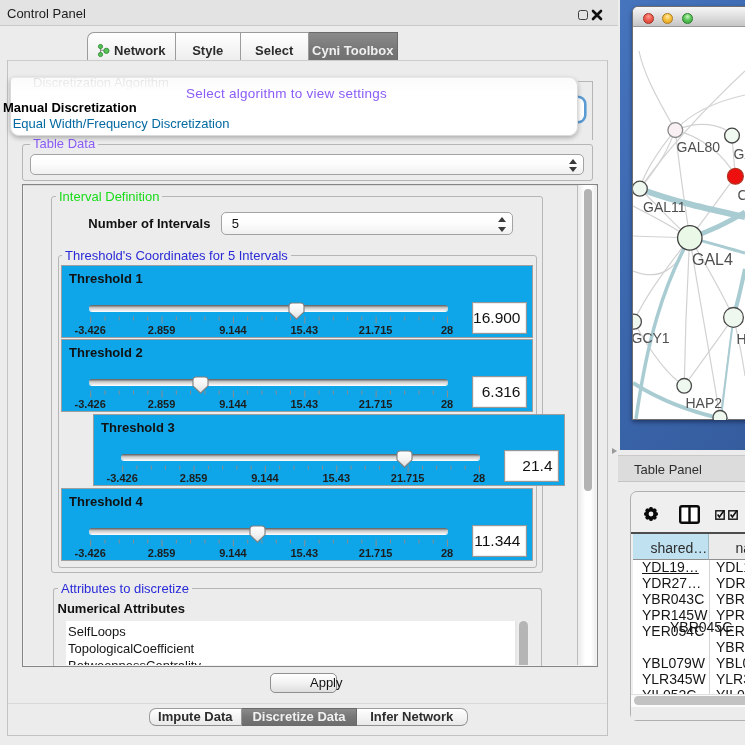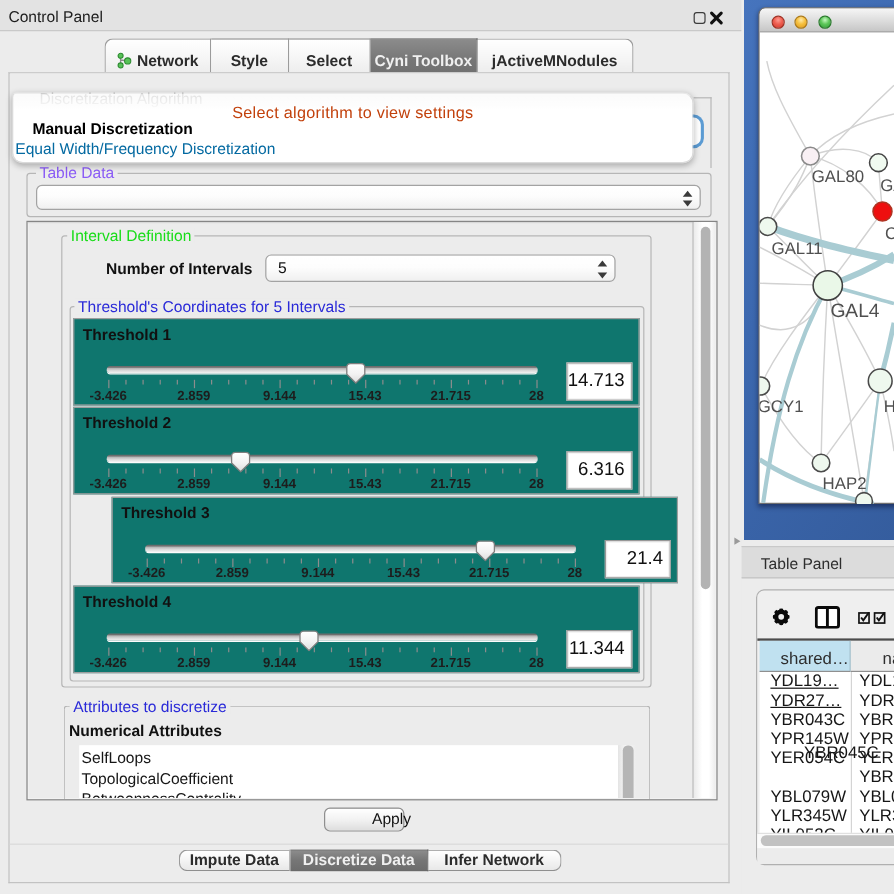--- a/index.html
+++ b/index.html
@@ -15,21 +15,21 @@
 .arr .up,.arr .dn{position:absolute;left:0;width:0;height:0;border-left:4px solid transparent;border-right:4px solid transparent;}
 .arr .up{border-bottom:5px solid #3a3a3a;top:0;}
 .arr .dn{border-top:5px solid #3a3a3a;bottom:0;}
 .seg{position:absolute;display:flex;}
 .seg .s{height:100%;border-top:1px solid #9b9b9b;border-bottom:1px solid #8f8f8f;border-right:1px solid #9b9b9b;
  background:linear-gradient(180deg,#ffffff,#f4f4f4 50%,#e8e8e8);
  display:flex;align-items:center;justify-content:center;font-size:13px;font-weight:700;color:#2c2c2c;white-space:nowrap;}
 .seg .s.first{border-left:1px solid #9b9b9b;border-radius:7px 0 0 7px;}
 .seg .s.last{border-radius:0 7px 7px 0;}
 .seg .s.sel{background:linear-gradient(180deg,#8b8b8b,#767676 50%,#6d6d6d);color:#f0f0f0;border-color:#6a6a6a;}
-.tpanel{position:absolute;left:61px;width:472px;height:72.5px;border:1px solid #9e9e9e;background:#0f766e;}
+.tpanel{position:absolute;left:61px;width:472px;height:72.5px;border:1px solid #9e9e9e;background:#0ea5e9;}
 .tpanel .tl{position:absolute;left:7px;top:5px;font-size:13px;font-weight:700;color:#111;}
 .tpanel .track{position:absolute;left:26.5px;top:39px;width:359.5px;height:6px;border-radius:3px;
  background:linear-gradient(180deg,#6e6e6e 0%,#6e6e6e 18%,#b2b2b2 30%,#d8d8d8 62%,#f4f4f4 100%);box-shadow:0 1px 0 #fbfbfb;}
 .thumb{position:absolute;top:35.5px;width:17px;height:18px;}
 .vbox{position:absolute;left:410px;top:35.5px;width:55px;height:32px;background:#fff;border:1px solid #979797;
  box-shadow:inset 0 0 0 1px #ececec;font-size:15.5px;color:#111;text-align:right;line-height:30px;padding-right:5.5px;}
 .ticklbl{position:absolute;top:57.5px;font-size:11px;font-weight:700;color:#1d1d1d;transform:translateX(-50%);white-space:nowrap;}
 .cell{position:absolute;font-size:14px;color:#161616;white-space:nowrap;}
 </style></head><body>
 
@@ -43,21 +43,20 @@
 <div class="seg" style="left:86.5px;top:31.5px;width:441.5px;height:37px;">
     <div class="s first" style="width:89.5px;"><svg width="13" height="15" viewBox="0 0 13 15" style="margin-right:4px;">
         <path d="M3.5 3.5 L3.5 11.5 M3.5 7 L9 7.8" stroke="#8a8a8a" stroke-width="1.1" fill="none"></path>
         <circle cx="3.5" cy="3.5" r="2.1" fill="#57c257" stroke="#2e8b32" stroke-width="0.9"></circle>
         <circle cx="3.5" cy="11.5" r="2.1" fill="#57c257" stroke="#2e8b32" stroke-width="0.9"></circle>
         <circle cx="9.4" cy="7.8" r="2.6" fill="#57c257" stroke="#2e8b32" stroke-width="0.9"></circle>
       </svg>Network</div>
     <div class="s" style="width:64.5px;">Style</div>
     <div class="s" style="width:68.5px;">Select</div>
     <div class="s sel" style="width:88.5px;">Cyni Toolbox</div>
-    <div class="s last" style="width:130.5px;">jActiveMNodules</div>
   </div>
 <div class="abs" style="left:7px;top:59.5px;width:600.5px;height:676.5px;border:1px solid #c2c2c2;border-top-color:#cccccc;background:#ececec;"></div>
 <div class="abs" style="left:8px;top:702.5px;width:598.5px;height:1px;background:#d9d9d9;"></div>
 <div class="abs" style="left:578px;top:81px;width:14.6px;height:1px;background:#b6b6b6;"></div>
 <div class="abs" style="left:591.6px;top:81px;width:1px;height:59px;background:#b6b6b6;"></div>
 <div class="grplbl" style="left:30px;top:76px;color:#737373;background:none;">Discretization Algorithm</div>
 <div class="abs" style="left:30px;top:97.5px;width:554px;height:23px;border-radius:6px;background:#fff;box-shadow:0 0 0 2.6px #5b9bd3;"></div>
 <div class="grp" style="left:22.4px;top:143.5px;width:570.2px;height:37px;"></div>
 <div class="grplbl" style="left:30px;top:137px;color:#8b5cf6;">Table Data</div>
 <div class="combo" style="left:30px;top:154px;width:554px;height:20.5px;">
@@ -121,21 +120,21 @@
     <svg class="thumb" style="left:225.6px;" width="17" height="18" viewBox="0 0 17 18">
       <defs>
         <linearGradient id="tg" x1="0" y1="0" x2="0" y2="1">
           <stop offset="0" stop-color="#ffffff"></stop>
           <stop offset="0.55" stop-color="#f2f2f2"></stop>
           <stop offset="1" stop-color="#dcdcdc"></stop>
         </linearGradient>
       </defs>
       <path d="M1 4.2 Q1 1 4.2 1 L12.8 1 Q16 1 16 4.2 L16 9.8 L8.5 17.2 L1 9.8 Z" fill="url(#tg)" stroke="#7e7e7e" stroke-width="1.1"></path>
     </svg>
-    <div class="vbox">14.713</div>
+    <div class="vbox">16.900</div>
   </div>
 <div class="tpanel" style="top:339.3px;">
     <div class="tl">Threshold 2</div>
     <div class="track"></div>
     <svg class="abs" style="left:26.5px;top:50px;" width="400" height="8" viewBox="0 0 400 8">
       <line x1="1.70" y1="0.5" x2="1.70" y2="7.5" stroke="#8d8d8d" stroke-width="1"></line>
       <line x1="15.97" y1="0.5" x2="15.97" y2="4.5" stroke="#8d8d8d" stroke-width="1"></line>
       <line x1="30.24" y1="0.5" x2="30.24" y2="4.5" stroke="#8d8d8d" stroke-width="1"></line>
       <line x1="44.52" y1="0.5" x2="44.52" y2="4.5" stroke="#8d8d8d" stroke-width="1"></line>
       <line x1="58.79" y1="0.5" x2="58.79" y2="4.5" stroke="#8d8d8d" stroke-width="1"></line>
@@ -286,22 +285,22 @@
 <div class="abs" style="left:514.5px;top:620.5px;width:15px;height:44.3px;background:linear-gradient(90deg,#e4e4e4,#f7f7f7 45%,#ececec);overflow:hidden;">
     <div style="position:absolute;left:4px;top:0.5px;width:9px;height:60px;border-radius:4.5px;background:#b5b5b5;"></div>
   </div>
 <div class="abs" style="left:270px;top:672.5px;width:66.5px;height:20.5px;border:1px solid #8f8f8f;border-radius:5px;background:linear-gradient(180deg,#ffffff,#f2f2f2 50%,#dedede);display:flex;align-items:center;justify-content:center;font-size:13px;color:#111;padding-left:46px;">Apply</div>
 <div class="seg" style="left:148.5px;top:707.5px;width:319.1px;height:18.5px;">
     <div class="s first" style="width:93.5px;">Impute Data</div>
     <div class="s sel" style="width:115px;">Discretize Data</div>
     <div class="s last" style="width:110.6px;">Infer Network</div>
   </div>
 <div class="abs" style="left:10px;top:77px;width:567.5px;height:58.5px;border:1px solid #dadada;border-top-color:#e8e8e8;border-radius:4px 9px 9px 9px;background:linear-gradient(180deg,rgba(255,255,255,0.78) 0px,rgba(255,255,255,0.92) 10px,#ffffff 13px);box-shadow:0 2px 5px rgba(0,0,0,0.28);"></div>
-<div class="abs" style="left:186px;top:85.5px;width:216px;font-size:13.5px;letter-spacing:0.25px;color:#c2410c;text-align:center;white-space:nowrap;">Select algorithm to view settings</div>
-<div class="abs" style="left:27px;top:100px;font-size:13px;font-weight:700;color:#000;">Manual Discretization</div>
+<div class="abs" style="left:186px;top:85.5px;width:216px;font-size:13.5px;letter-spacing:0.25px;color:#8b5cf6;text-align:left;white-space:nowrap;">Select algorithm to view settings</div>
+<div class="abs" style="left:3px;top:100px;font-size:13px;font-weight:700;color:#000;">Manual Discretization</div>
 <div class="abs" style="left:12.7px;top:115.7px;font-size:13px;color:#0369a1;">Equal Width/Frequency Discretization</div>
 <svg class="abs" style="left:611px;top:447px;" width="7" height="8" viewBox="0 0 7 8">
     <path d="M1 1 L6 4 L1 7 Z" fill="#9a9a9a"></path>
   </svg>
 <div class="abs" style="left:618px;top:0;width:127px;height:745px;background:#ececec;"></div>
 <div class="abs" style="left:620px;top:0;width:125px;height:450px;background:linear-gradient(125deg,#4674bd 0%,#3c68af 45%,#355d9e 100%);"></div>
 <div class="abs" style="left:632px;top:6.3px;width:120px;height:414.2px;background:#fff;border:1px solid #6f6f6f;border-radius:6px 0 0 0;box-shadow:0 2px 4px rgba(0,0,30,0.45);overflow:hidden;">
     <div style="position:absolute;left:0;top:0;width:100%;height:20px;background:linear-gradient(180deg,#f6f6f6,#dcdcdc 55%,#c6c6c6);border-bottom:1px solid #9a9a9a;"></div>
     <div style="position:absolute;left:9.8px;top:5.7px;width:10.8px;height:10.8px;border-radius:50%;background:radial-gradient(circle at 50% 30%,#ff9a90 0%,#ee5f51 45%,#d33a2e 100%);border:1px solid #a03326;"></div>
     <div style="position:absolute;left:28.9px;top:5.7px;width:10.8px;height:10.8px;border-radius:50%;background:radial-gradient(circle at 50% 30%,#ffe9a8 0%,#f6c03e 45%,#df9b1f 100%);border:1px solid #ad7b1a;"></div>
@@ -385,21 +384,21 @@
     <div style="position:absolute;left:2.5px;top:42.2px;width:75.5px;height:26.1px;background:#c0e1f0;border-right:1px solid #9fb9c6;border-bottom:1px solid #8f8f8f;"></div>
     <div style="position:absolute;left:78.5px;top:42.2px;width:54px;height:26.1px;background:#ebebeb;border-bottom:1px solid #8f8f8f;"></div>
     <div class="cell" style="left:20px;top:48.5px;color:#2d2d2d;">shared…</div>
     <div class="cell" style="left:105px;top:48.5px;color:#2d2d2d;">na</div>
     <div style="position:absolute;left:2.5px;top:68.3px;width:129.5px;height:135.2px;background:#fff;overflow:hidden;">
       <div style="position:absolute;left:75.5px;top:0;width:1px;height:100%;background:#d4d4d4;"></div>
     </div>
   </div>
 <div class="cell" style="left:642px;top:559.4px;text-decoration:underline;">YDL19…</div>
 <div class="cell" style="left:716px;top:559.4px;">YDL1</div>
-<div class="cell" style="left:642px;top:575.3px;text-decoration:underline;">YDR27…</div>
+<div class="cell" style="left:642px;top:575.3px;">YDR27…</div>
 <div class="cell" style="left:716px;top:575.3px;">YDR2</div>
 <div class="cell" style="left:642px;top:591.3px;">YBR043C</div>
 <div class="cell" style="left:716px;top:591.3px;">YBR0</div>
 <div class="cell" style="left:642px;top:607.2px;">YPR145W</div>
 <div class="cell" style="left:716px;top:607.2px;">YPR1</div>
 <div class="cell" style="left:642px;top:623.1px;">YER054C</div>
 <div class="cell" style="left:716px;top:623.1px;">YER0</div>
 <div class="cell" style="left:642px;top:619px;margin-left:28px;">YBR045C</div>
 <div class="cell" style="left:716px;top:639.0px;">YBR0</div>
 <div class="cell" style="left:642px;top:655.0px;">YBL079W</div>

